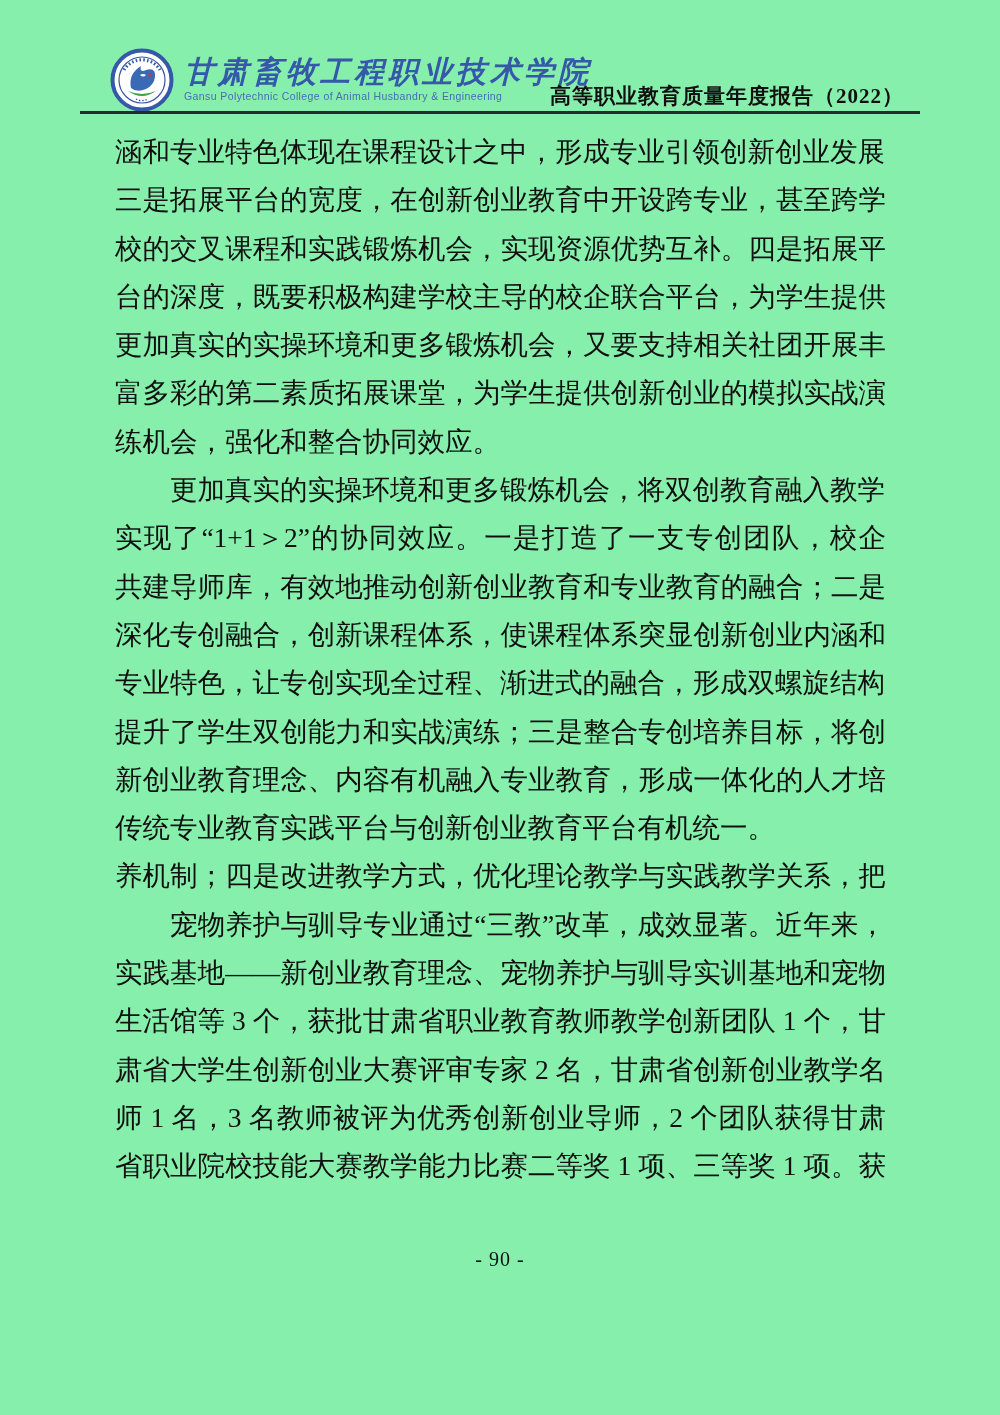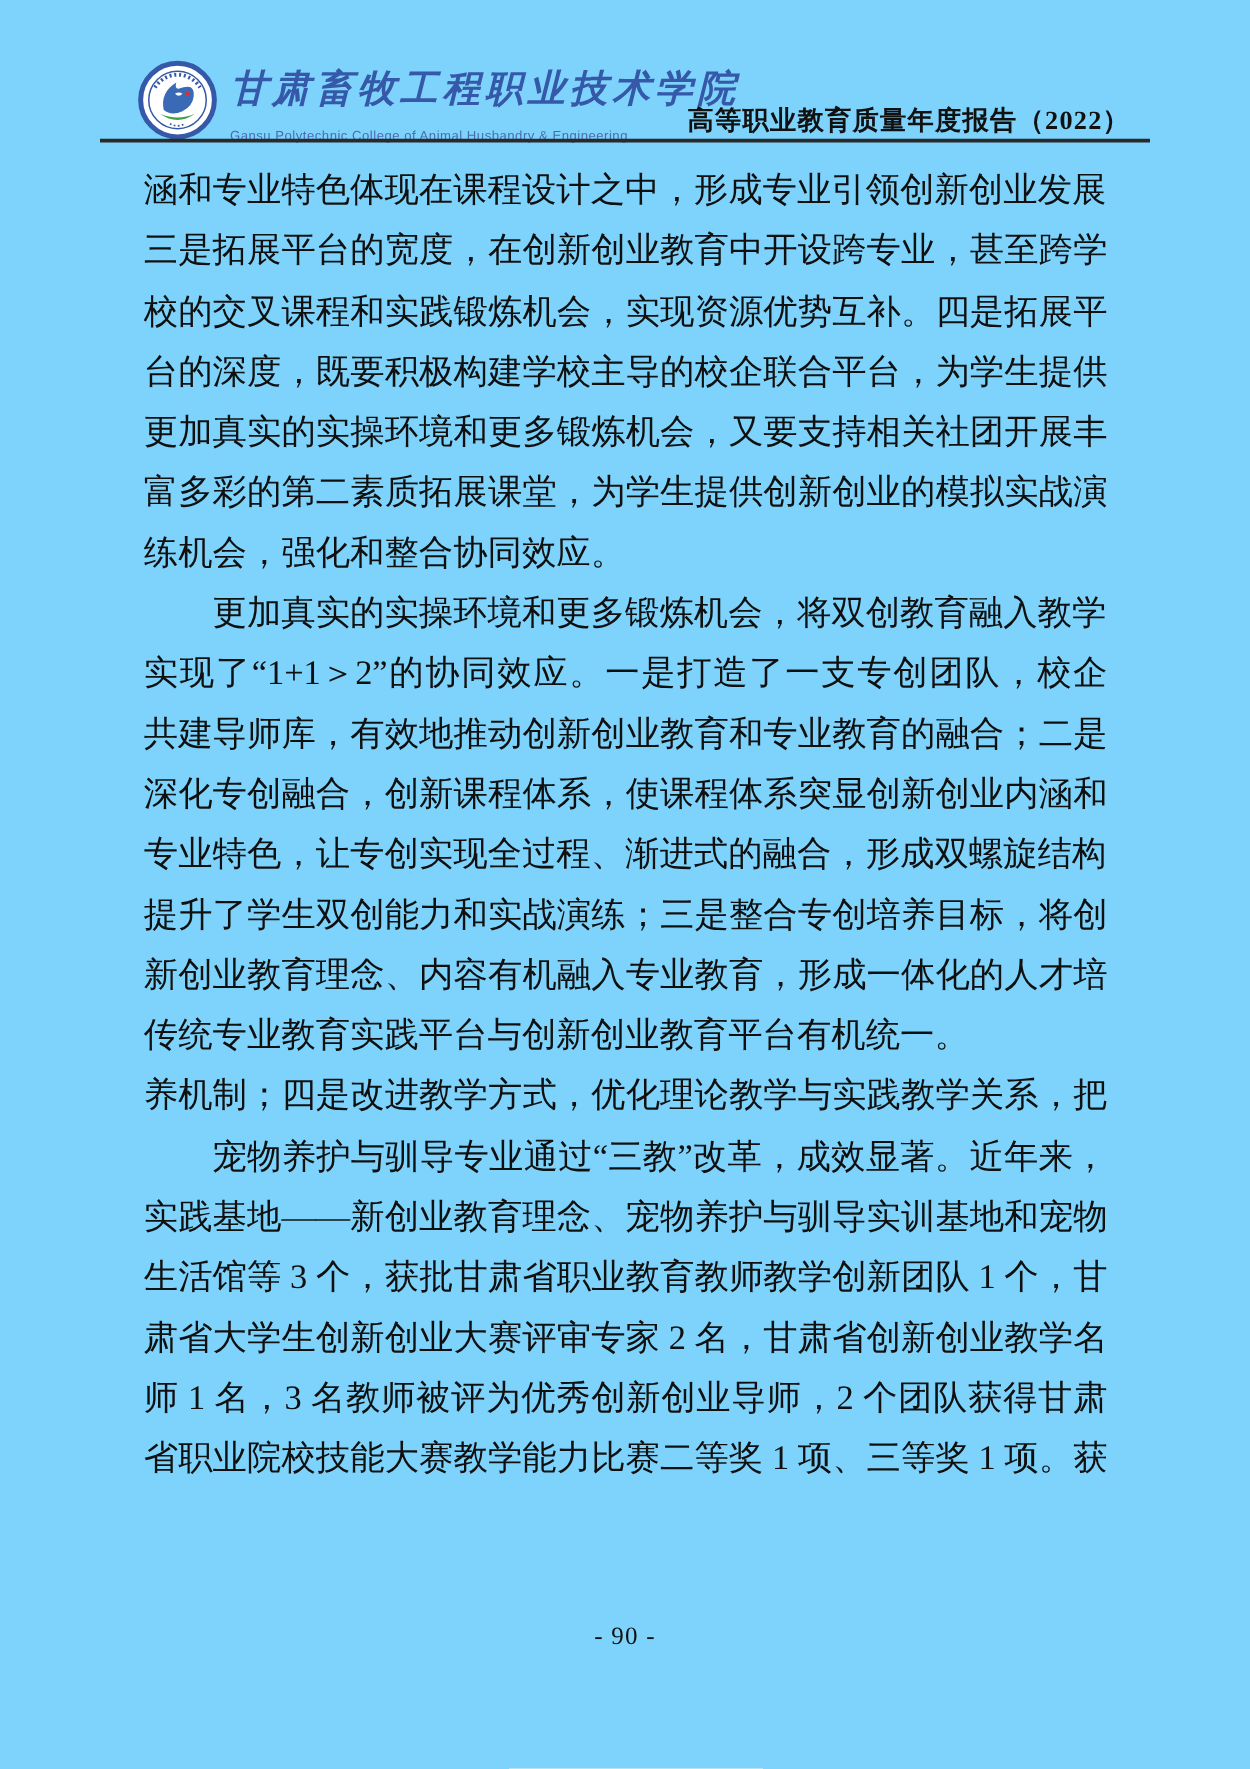--- a/index.html
+++ b/index.html
@@ -4,21 +4,21 @@
 <style>
   html, body {
     margin: 0;
     padding: 0;
     background: #ffffff;
   }
   .page {
     position: relative;
     width: 1000px;
     height: 1415px;
-    background: #7dd3fc;
+    background: #86efac;
     font-family: "Liberation Serif", serif;
     overflow: hidden;
   }
 
   
   .header-logo {
     position: absolute;
     left: 110px;
     top: 48px;
     display: flex;
@@ -39,21 +39,21 @@
     font-style: italic;
     color: #3558a8;
     letter-spacing: 4px;
     line-height: 32px;
     white-space: nowrap;
   }
   .college-name-en {
     font-size: 10.5px;
     color: #4a6cb3;
     letter-spacing: 0.4px;
-    margin-top: 15px;
+    margin-top: 2px;
     white-space: nowrap;
     font-family: "Liberation Sans", sans-serif;
   }
   .report-title {
     position: absolute;
     right: 96px;
     top: 82px;
     font-size: 21px;
     font-weight: bold;
     color: #111111;
@@ -91,21 +91,21 @@
     text-align-last: left;
   }
   .line.indent {
     text-indent: 2em;
   }
 
   
   .footer {
     position: absolute;
     left: 0;
-    top: 1298px;
+    top: 1248px;
     width: 100%;
     text-align: center;
   }
   .page-number {
     font-size: 20px;
     color: #111111;
     letter-spacing: 1px;
   }
 </style>
 </head>

